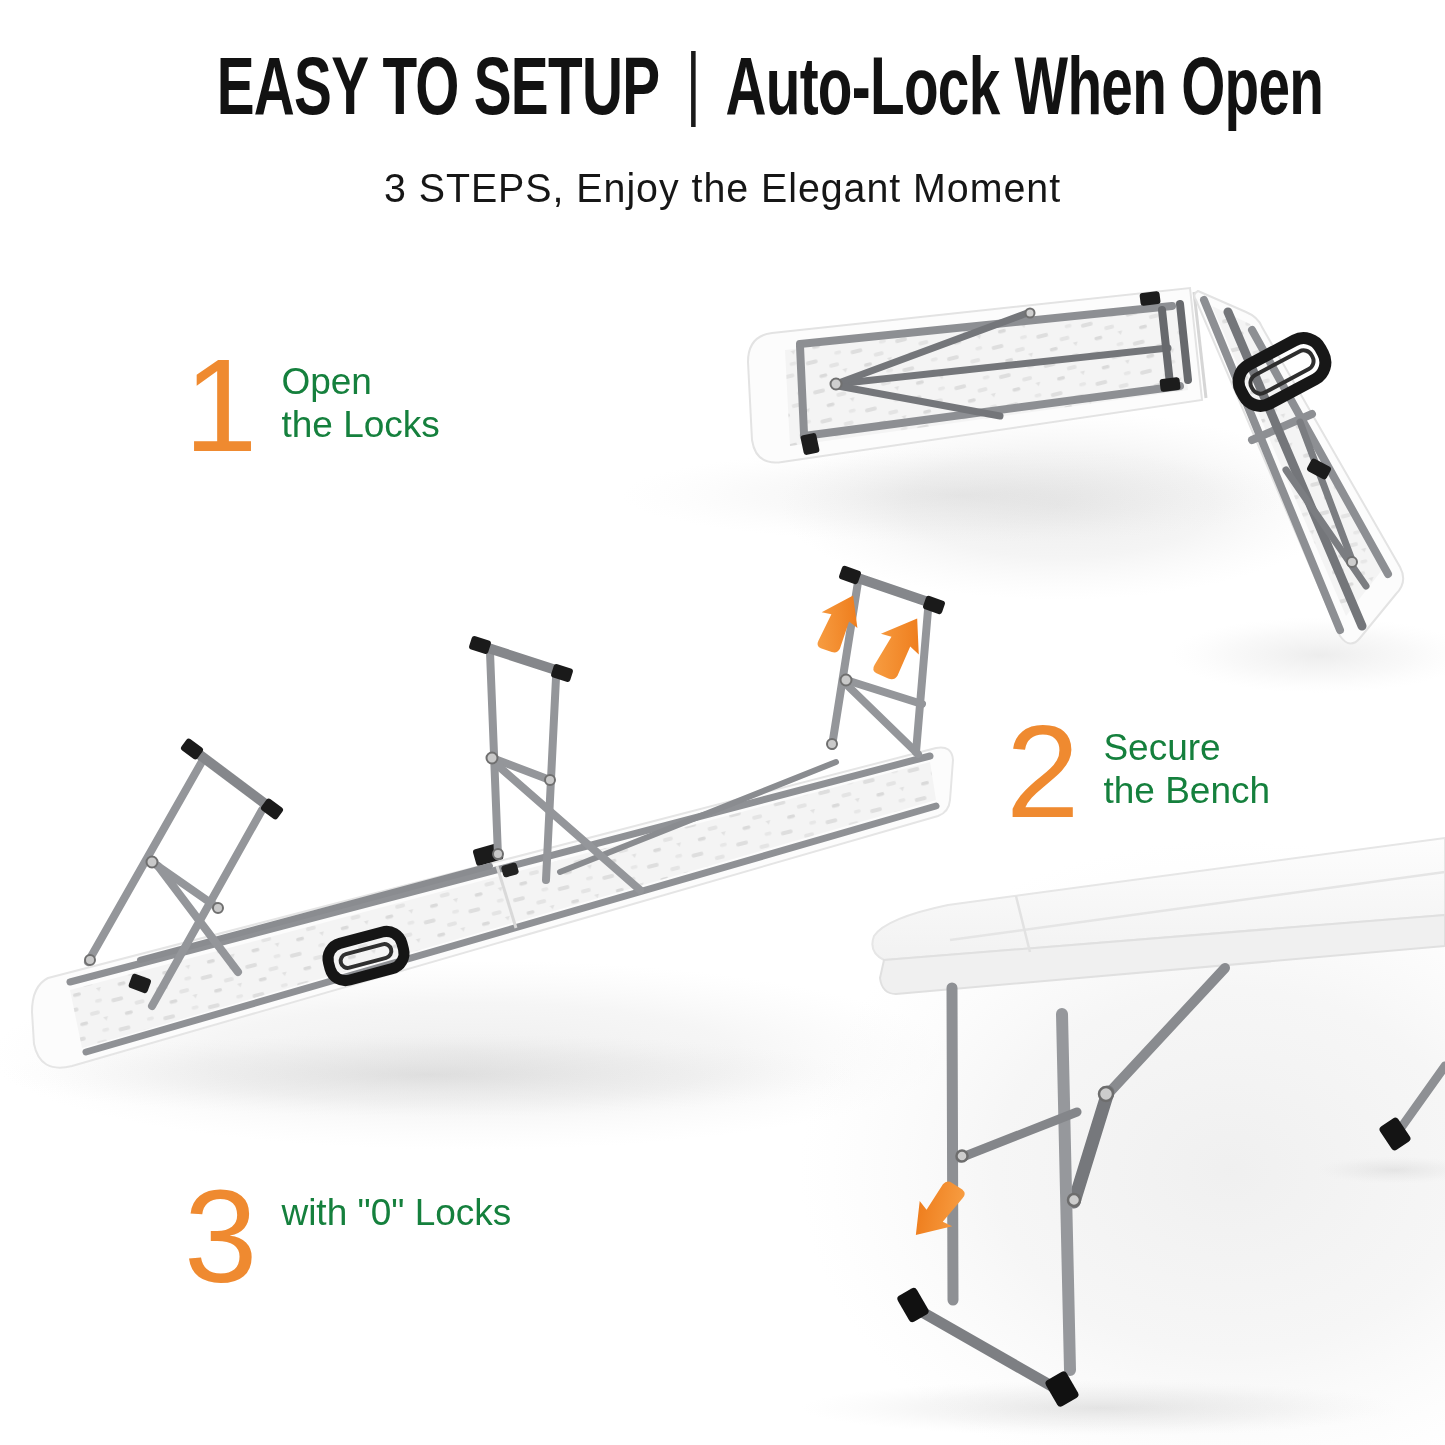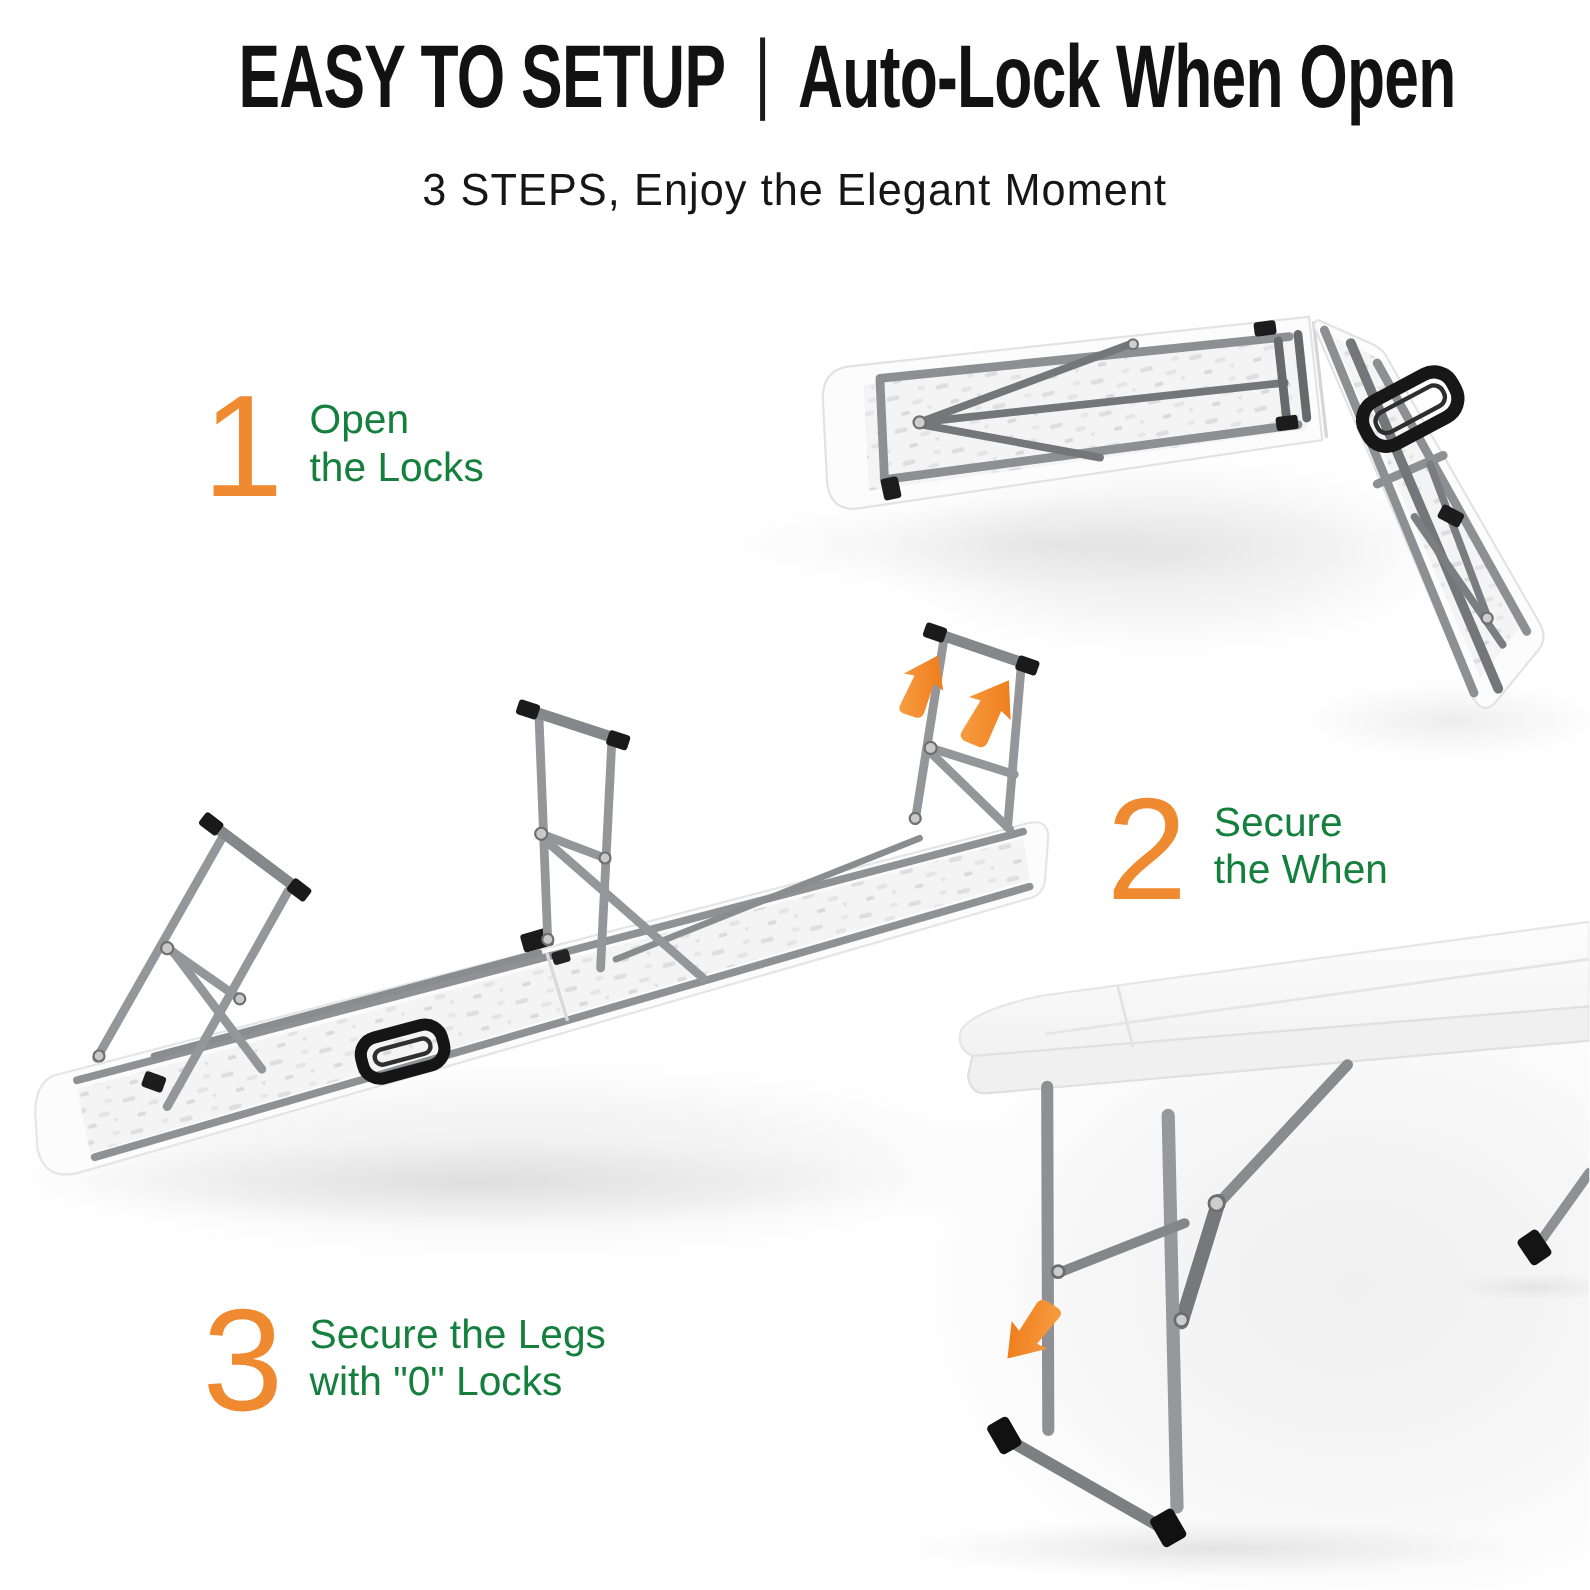--- a/index.html
+++ b/index.html
@@ -1,21 +1,21 @@
 <!DOCTYPE html>
 <html style="--accent: #EF8A30;"><head>
 <meta charset="utf-8">
 <style>
   html,body{margin:0;padding:0;background:#ffffff;}
   .page{
     position:relative;width:1445px;height:1445px;overflow:hidden;
     background:#ffffff;font-family:"Liberation Sans",sans-serif;
   }
   .illu{position:absolute;left:0;top:0;width:1445px;height:1445px;z-index:1;}
-  .header{position:absolute;left:0;top:30px;width:100%;text-align:center;z-index:3;}
+  .header{position:absolute;left:0;top:46px;width:100%;text-align:center;z-index:3;}
   .title{
     display:block;white-space:nowrap;font-weight:bold;font-size:81px;line-height:1;
     color:#121212;letter-spacing:-1px;transform:scaleX(.70);transform-origin:50% 50%;
   }
   .title .sep{font-weight:400;color:#1a1a1a;padding:0 18px;position:relative;top:-4px;}
   .subtitle{
     display:block;white-space:nowrap;margin-top:38px;font-size:41px;font-weight:400;
     color:#161616;letter-spacing:1px;transform:scaleX(.96);transform-origin:50% 50%;
   }
   .step{position:absolute;display:flex;align-items:flex-start;z-index:3;}
@@ -236,25 +236,24 @@
     <div class="step-text">
       <div>Open</div>
       <div>the Locks</div>
     </div>
   </div>
 
   <div class="step step2">
     <div class="step-num">2</div>
     <div class="step-text">
       <div>Secure</div>
-      <div>the When</div>
+      <div>the Bench</div>
     </div>
   </div>
 
   <div class="step step3">
     <div class="step-num">3</div>
     <div class="step-text">
-      <div>Secure the Legs</div>
       <div>with "0" Locks</div>
     </div>
   </div>
 
 </div>
 
 </body></html>

